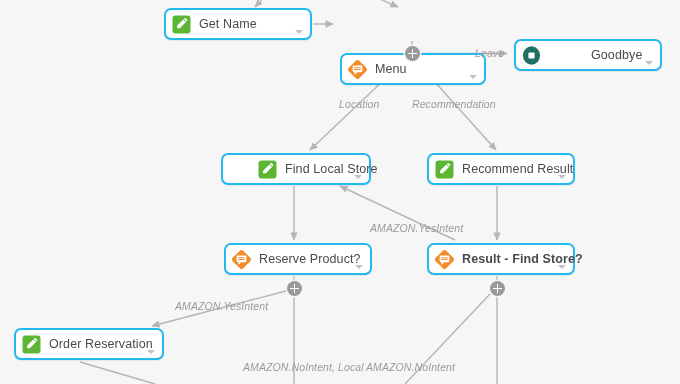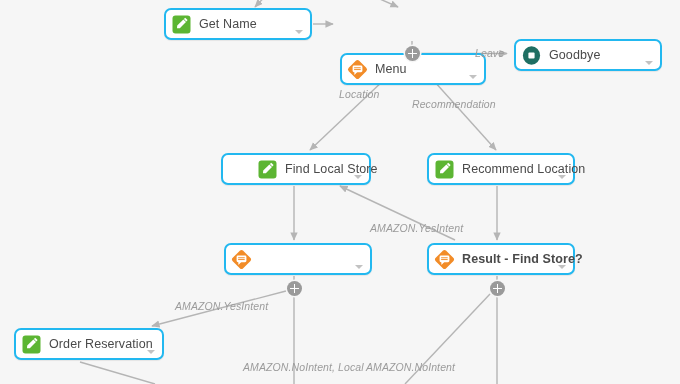--- a/index.html
+++ b/index.html
@@ -163,21 +163,21 @@
         <rect x="5.6" y="6.6" width="9.8" height="6.6" rx="1.4" fill="#ffffff"></rect>
         <path d="M7.4 12.6 L7.4 16 L10.8 12.6 Z" fill="#ffffff"></path>
         <rect x="7.1" y="8.3" width="6.6" height="0.95" fill="#f28c28"></rect>
         <rect x="7.1" y="10.1" width="6.6" height="0.95" fill="#f28c28"></rect>
       </svg>
     </span>
     <span class="node-label">Menu</span>
     <span class="caret"></span>
   </div>
 
-  <div class="node" style="left:514px; top:39px; width:148px;">
+  <div class="node" style="left:514px; top:39px; width:148px;gap:42px;">
     <span class="icon">
       <svg width="21" height="21" viewBox="0 0 21 21">
         <ellipse cx="10.5" cy="10.5" rx="8.6" ry="9.2" fill="#1f6f63"></ellipse>
         <rect x="7.4" y="7.4" width="6.2" height="6.2" rx="1" fill="#ffffff"></rect>
       </svg>
     </span>
     <span class="node-label">Goodbye</span>
     <span class="caret"></span>
   </div>
 
@@ -194,34 +194,35 @@
   </div>
 
   <div class="node" style="left:427px; top:153px; width:148px;">
     <span class="icon">
       <svg width="21" height="21" viewBox="0 0 21 21">
         <rect x="1.5" y="1.5" width="18" height="18" rx="3" fill="#5cb533"></rect>
         <path d="M6 14.2 L6.2 11.6 L12.4 5.4 L15 8 L8.8 14.2 Z" fill="#ffffff"></path>
         <path d="M12.9 5 L14.2 3.7 L16.6 6.1 L15.3 7.4 Z" fill="#ffffff"></path>
       </svg>
     </span>
-    <span class="node-label">Recommend Location</span>
+    <span class="node-label">Recommend Result</span>
     <span class="caret"></span>
   </div>
 
   <div class="node" style="left:224px; top:243px; width:148px;">
     <span class="icon">
       <svg width="21" height="21" viewBox="0 0 21 21">
         <rect x="3.1" y="3.1" width="14.8" height="14.8" rx="2.4" transform="rotate(45 10.5 10.5)" fill="#f28c28"></rect>
         <rect x="5.6" y="6.6" width="9.8" height="6.6" rx="1.4" fill="#ffffff"></rect>
         <path d="M7.4 12.6 L7.4 16 L10.8 12.6 Z" fill="#ffffff"></path>
         <rect x="7.1" y="8.3" width="6.6" height="0.95" fill="#f28c28"></rect>
         <rect x="7.1" y="10.1" width="6.6" height="0.95" fill="#f28c28"></rect>
       </svg>
     </span>
+    <span class="node-label">Reserve Product?</span>
     <span class="caret"></span>
   </div>
 
   <div class="node" style="left:427px; top:243px; width:148px;font-weight:bold;">
     <span class="icon">
       <svg width="21" height="21" viewBox="0 0 21 21">
         <rect x="3.1" y="3.1" width="14.8" height="14.8" rx="2.4" transform="rotate(45 10.5 10.5)" fill="#f28c28"></rect>
         <rect x="5.6" y="6.6" width="9.8" height="6.6" rx="1.4" fill="#ffffff"></rect>
         <path d="M7.4 12.6 L7.4 16 L10.8 12.6 Z" fill="#ffffff"></path>
         <rect x="7.1" y="8.3" width="6.6" height="0.95" fill="#f28c28"></rect>
@@ -242,20 +243,20 @@
     </span>
     <span class="node-label">Order Reservation</span>
     <span class="caret"></span>
   </div>
 
   <div class="plus-node" style="left:405px; top:46px;"></div>
   <div class="plus-node" style="left:287px; top:281px;"></div>
   <div class="plus-node" style="left:490px; top:281px;"></div>
 
   <div class="edge-label" style="left:451px; top:47px;margin-left:24px;">Leave</div>
-  <div class="edge-label" style="left:339px; top:88px;">Location</div>
+  <div class="edge-label" style="left:339px; top:98px;">Location</div>
   <div class="edge-label" style="left:412px; top:98px;text-align:right;">Recommendation</div>
   <div class="edge-label" style="left:370px; top:222px;">AMAZON.YesIntent</div>
   <div class="edge-label" style="left:175px; top:300px;">AMAZON.YesIntent</div>
   <div class="edge-label" style="left:243px; top:361px;">AMAZON.NoIntent, Local</div>
   <div class="edge-label" style="left:366px; top:361px;text-align:center;">AMAZON.NoIntent</div>
 
 </div>
 
 </body></html>

